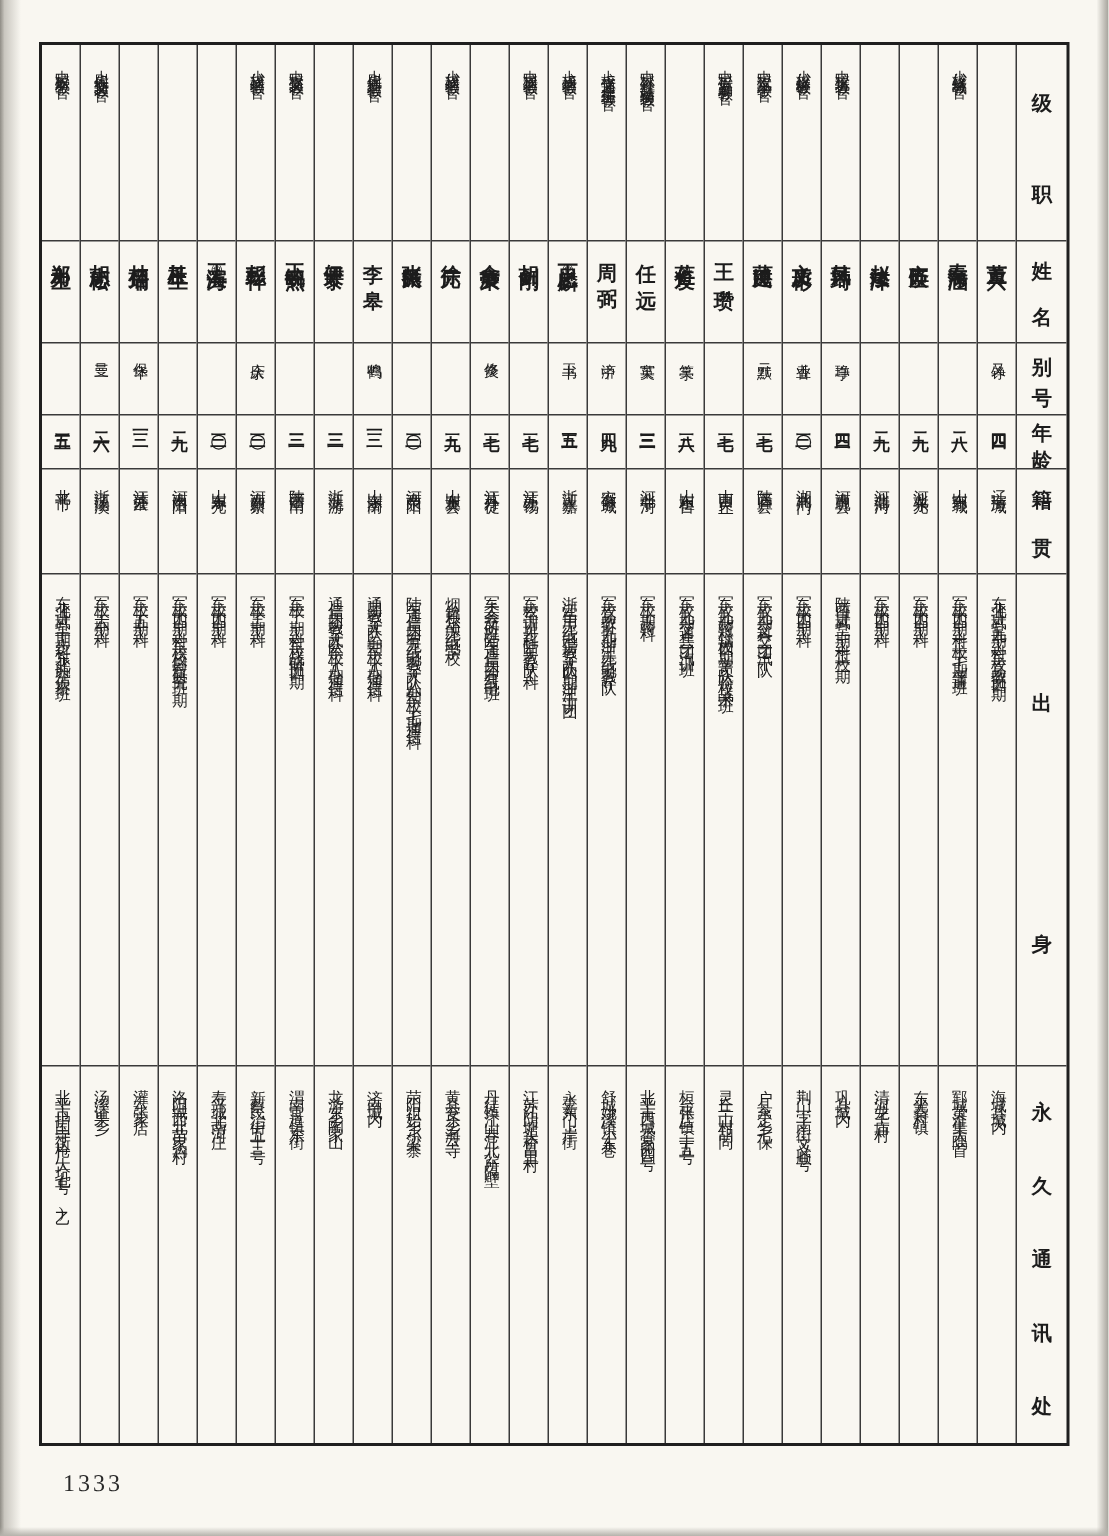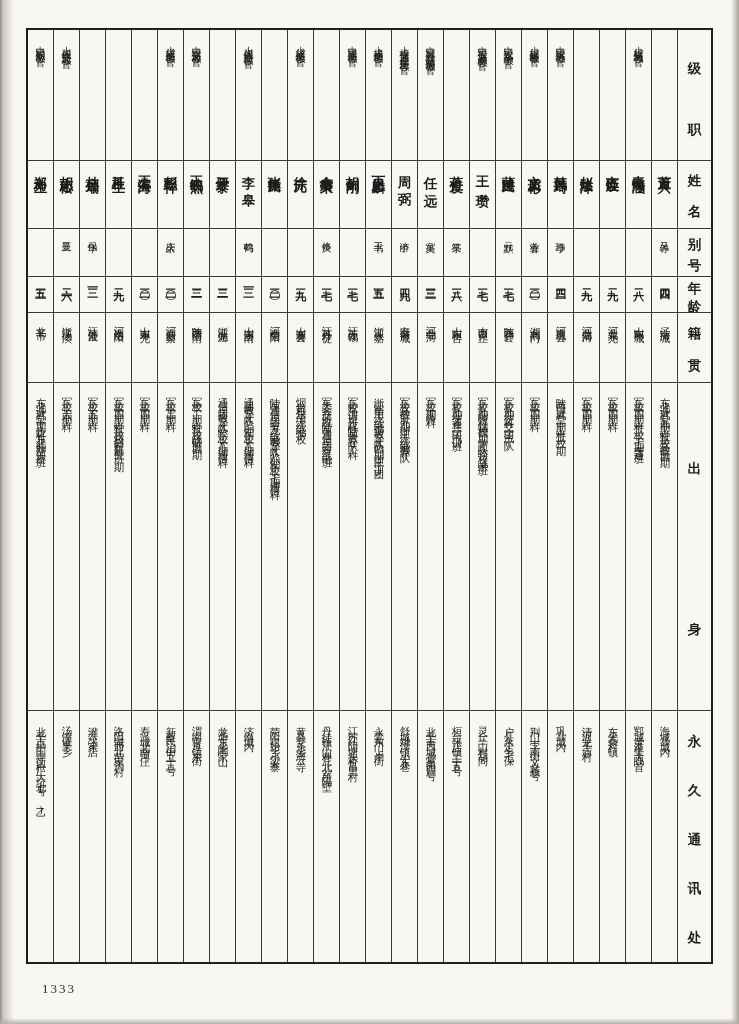--- a/index.html
+++ b/index.html
@@ -52,21 +52,21 @@
   .address-t{font-size:10.5px;letter-spacing:5px;}
 
   .hdr .cell{justify-content:center;}
   .hdr-label{
     display:flex;flex-direction:column;align-items:center;justify-content:space-around;
     height:100%;width:100%;
     font-size:13.5px;font-weight:bold;
   }
   .page-number{
     position:absolute;left:42px;top:981px;
-    font-size:13px;letter-spacing:2px;color:#2a2a2a;
+    font-size:16px;letter-spacing:2px;color:#2a2a2a;
     font-family:"Liberation Serif","DejaVu Serif",serif;
   }
 </style>
 </head>
 <body>
 
 <div class="page">
   <div class="scan-edge-left"></div>
   <div class="scan-edge-right"></div>
   <div class="scan-edge-bottom"></div>

